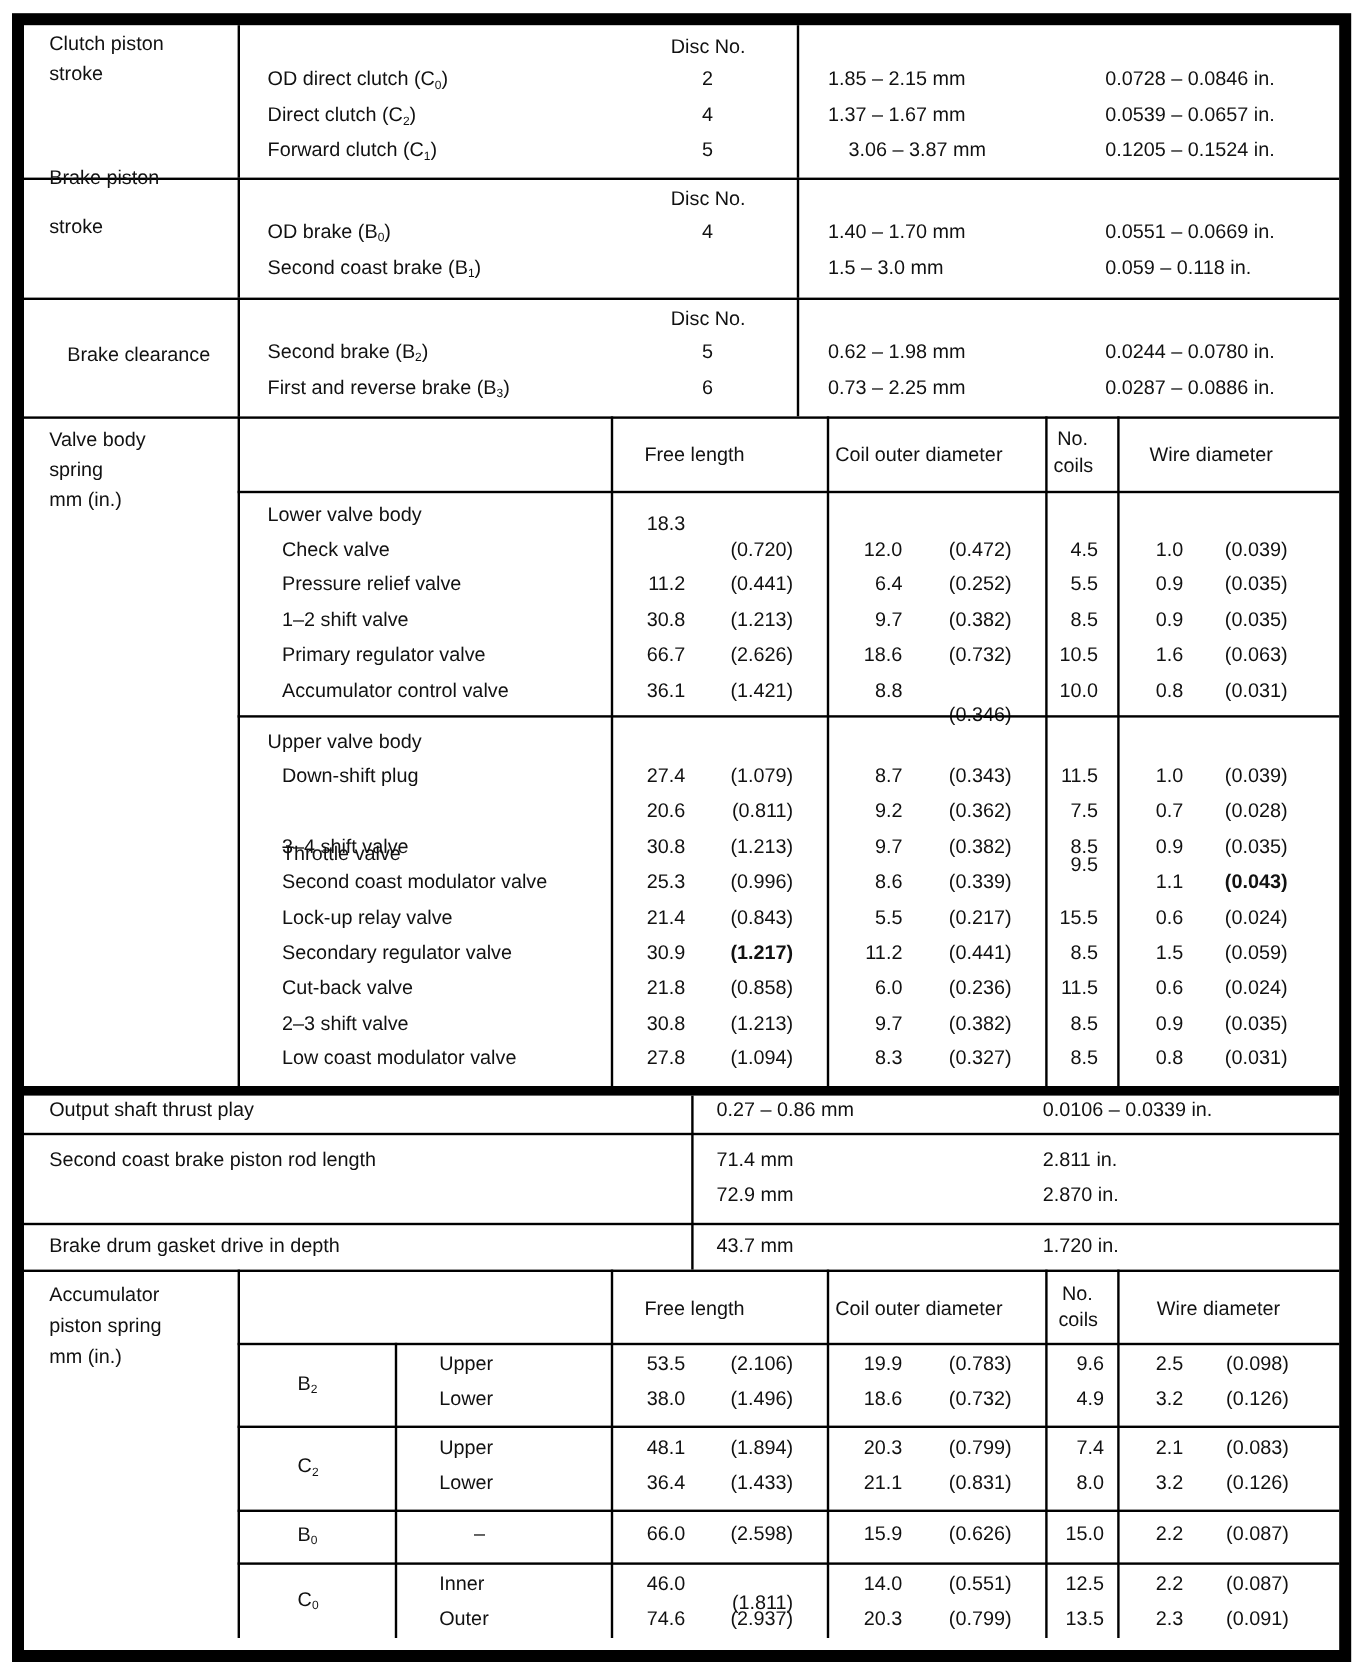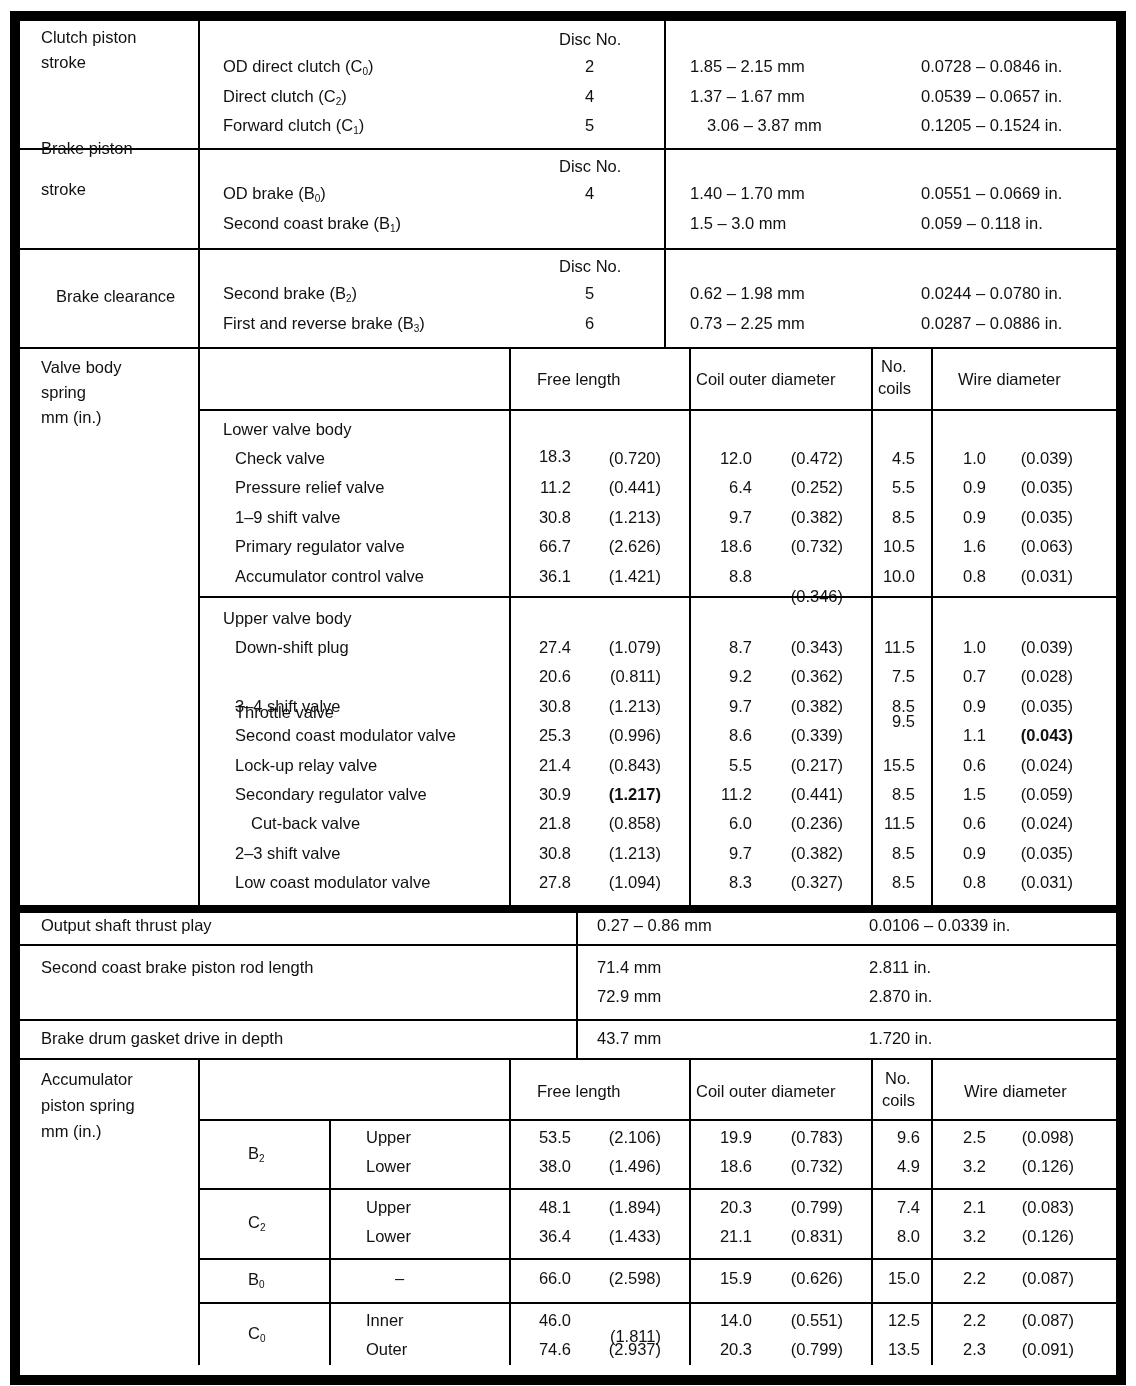--- a/index.html
+++ b/index.html
@@ -70,36 +70,36 @@
     <div class="vl" style="left: 871px; top: 347px; height: 558px;"></div>
     <div class="vl" style="left: 931px; top: 347px; height: 558px;"></div>
     <div class="t" style="left: 537px; top: 371px;">Free length</div>
     <div class="t" style="left: 696px; top: 371px;">Coil outer diameter</div>
     <div class="t" style="left: 881px; top: 358px;">No.</div>
     <div class="t" style="left: 878px; top: 380px;">coils</div>
     <div class="t" style="left: 958px; top: 371px;">Wire diameter</div>
     <div class="hl" style="left: 198px; top: 409px; width: 918px;"></div>
     <div class="t" style="left: 223px; top: 421px;">Lower valve body</div>
     <div class="t" style="left: 235px; top: 450px;">Check valve</div>
-    <div class="t" style="top: 448px; right: 565px;">18.3</div>
+    <div class="t" style="top: 429px; right: 565px;">18.3</div>
     <div class="t" style="top: 450px; right: 475px;">(0.720)</div>
     <div class="t" style="top: 450px; right: 384px;">12.0</div>
     <div class="t" style="top: 450px; right: 293px;">(0.472)</div>
     <div class="t" style="top: 450px; right: 221px;">4.5</div>
     <div class="t" style="top: 450px; right: 150px;">1.0</div>
     <div class="t" style="top: 450px; right: 63px;">(0.039)</div>
     <div class="t" style="left: 235px; top: 479.4px;">Pressure relief valve</div>
     <div class="t" style="top: 479.4px; right: 565px;">11.2</div>
     <div class="t" style="top: 479.4px; right: 475px;">(0.441)</div>
     <div class="t" style="top: 479.4px; right: 384px;">6.4</div>
     <div class="t" style="top: 479.4px; right: 293px;">(0.252)</div>
     <div class="t" style="top: 479.4px; right: 221px;">5.5</div>
     <div class="t" style="top: 479.4px; right: 150px;">0.9</div>
     <div class="t" style="top: 479.4px; right: 63px;">(0.035)</div>
-    <div class="t" style="left: 235px; top: 508.8px;">1–9 shift valve</div>
+    <div class="t" style="left: 235px; top: 508.8px;">1–2 shift valve</div>
     <div class="t" style="top: 508.8px; right: 565px;">30.8</div>
     <div class="t" style="top: 508.8px; right: 475px;">(1.213)</div>
     <div class="t" style="top: 508.8px; right: 384px;">9.7</div>
     <div class="t" style="top: 508.8px; right: 293px;">(0.382)</div>
     <div class="t" style="top: 508.8px; right: 221px;">8.5</div>
     <div class="t" style="top: 508.8px; right: 150px;">0.9</div>
     <div class="t" style="top: 508.8px; right: 63px;">(0.035)</div>
     <div class="t" style="left: 235px; top: 538.2px;">Primary regulator valve</div>
     <div class="t" style="top: 538.2px; right: 565px;">66.7</div>
     <div class="t" style="top: 538.2px; right: 475px;">(2.626)</div>
@@ -159,21 +159,21 @@
     <div class="t" style="top: 756.6px; right: 150px;">0.6</div>
     <div class="t" style="top: 756.6px; right: 63px;">(0.024)</div>
     <div class="t" style="left: 235px; top: 786px;">Secondary regulator valve</div>
     <div class="t" style="top: 786px; right: 565px;">30.9</div>
     <div class="t" style="top: 786px; right: 475px; font-weight: bold;">(1.217)</div>
     <div class="t" style="top: 786px; right: 384px;">11.2</div>
     <div class="t" style="top: 786px; right: 293px;">(0.441)</div>
     <div class="t" style="top: 786px; right: 221px;">8.5</div>
     <div class="t" style="top: 786px; right: 150px;">1.5</div>
     <div class="t" style="top: 786px; right: 63px;">(0.059)</div>
-    <div class="t" style="left: 235px; top: 815.4px; margin-left: 16px;">Cut-back valve</div>
+    <div class="t" style="left: 235px; top: 815.4px;">Cut-back valve</div>
     <div class="t" style="top: 815.4px; right: 565px;">21.8</div>
     <div class="t" style="top: 815.4px; right: 475px;">(0.858)</div>
     <div class="t" style="top: 815.4px; right: 384px;">6.0</div>
     <div class="t" style="top: 815.4px; right: 293px;">(0.236)</div>
     <div class="t" style="top: 815.4px; right: 221px;">11.5</div>
     <div class="t" style="top: 815.4px; right: 150px;">0.6</div>
     <div class="t" style="top: 815.4px; right: 63px;">(0.024)</div>
     <div class="t" style="left: 235px; top: 844.8px;">2–3 shift valve</div>
     <div class="t" style="top: 844.8px; right: 565px;">30.8</div>
     <div class="t" style="top: 844.8px; right: 475px;">(1.213)</div>

